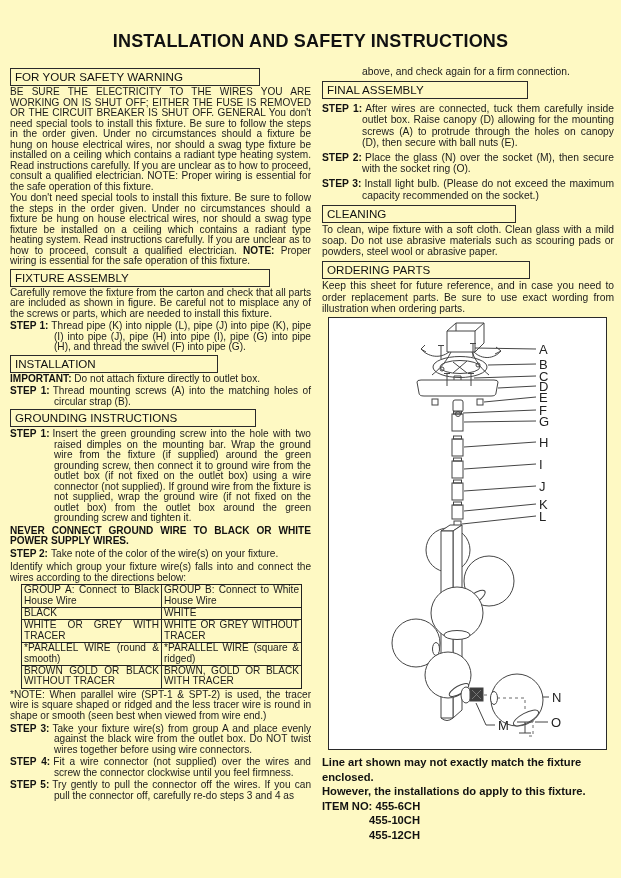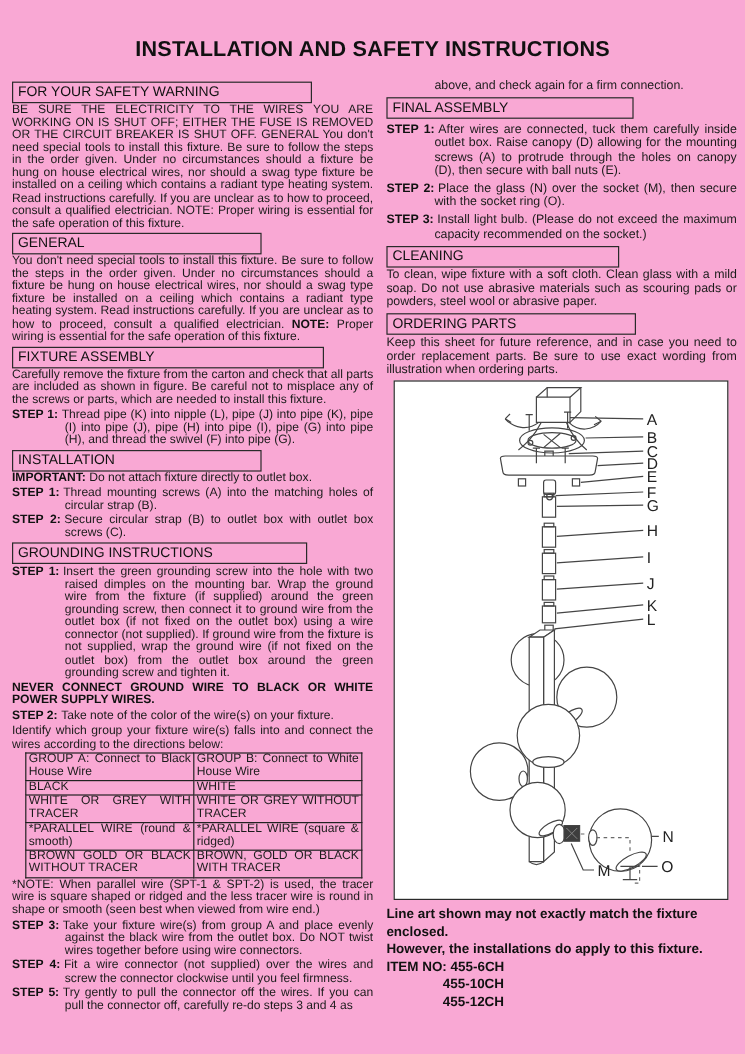--- a/index.html
+++ b/index.html
@@ -1,17 +1,17 @@
 <!DOCTYPE html>
 <html><head>
 <meta charset="utf-8">
 <style>
   html,body{margin:0;padding:0;background:#ffffff;}
   .page{
-    position:relative;width:621px;height:878px;background:#f9a8d4;overflow:hidden;
+    position:relative;width:621px;height:878px;background:#fef9c3;overflow:hidden;
     font-family:"Liberation Sans","DejaVu Sans",sans-serif;color:#1b1b1b;
   }
   .title{
     position:absolute;top:31px;left:0;width:100%;text-align:center;
     font-size:18px;font-weight:bold;letter-spacing:.2px;color:#111;
   }
   .col{position:absolute;top:66px;}
   .col-left{left:10px;width:301px;}
   .col-right{left:322px;width:292px;}
   .hdrbox{
@@ -47,31 +47,29 @@
 
 <div class="page">
 
   <div class="title">INSTALLATION AND SAFETY INSTRUCTIONS</div>
 
   <div class="col col-left">
 
     <div class="hdrbox" style="width:250px">FOR YOUR SAFETY WARNING</div>
     <div class="body-text">BE SURE THE ELECTRICITY TO THE WIRES YOU ARE WORKING ON IS SHUT OFF; EITHER THE FUSE IS REMOVED OR THE CIRCUIT BREAKER IS SHUT OFF. GENERAL You don't need special tools to install this fixture. Be sure to follow the steps in the order given. Under no circumstances should a fixture be hung on house electrical wires, nor should a swag type fixture be installed on a ceiling which contains a radiant type heating system. Read instructions carefully. If you are unclear as to how to proceed, consult a qualified electrician. NOTE: Proper wiring is essential for the safe operation of this fixture.</div>
 
-    <div class="hdrbox" style="width:208px">GENERAL</div>
     <div class="body-text"><span>You don't need special tools to install this fixture. Be sure to follow the steps in the order given. Under no circumstances should a fixture be hung on house electrical wires, nor should a swag type fixture be installed on a ceiling which contains a radiant type heating system. Read instructions carefully. If you are unclear as to how to proceed, consult a qualified electrician. </span><b class="lbl" style="margin-right:0">NOTE:</b><span> Proper wiring is essential for the safe operation of this fixture.</span></div>
 
     <div class="hdrbox" style="width:260px">FIXTURE ASSEMBLY</div>
     <div class="body-text">Carefully remove the fixture from the carton and check that all parts are included as shown in figure. Be careful not to misplace any of the screws or parts, which are needed to install this fixture.</div>
     <div class="step"><b class="lbl">STEP 1:</b><span>Thread pipe (K) into nipple (L), pipe (J) into pipe (K), pipe (I) into pipe (J), pipe (H) into pipe (I), pipe (G) into pipe (H), and thread the swivel (F) into pipe (G).</span></div>
 
     <div class="hdrbox" style="width:208px">INSTALLATION</div>
     <div class="body-text"><b class="lbl" style="margin-right:0">IMPORTANT:</b><span> Do not attach fixture directly to outlet box.</span></div>
     <div class="step"><b class="lbl">STEP 1:</b><span>Thread mounting screws (A) into the matching holes of circular strap (B).</span></div>
-    <div class="step"><b class="lbl">STEP 2:</b><span>Secure circular strap (B) to outlet box with outlet box screws (C).</span></div>
 
     <div class="hdrbox" style="width:246px">GROUNDING INSTRUCTIONS</div>
     <div class="step"><b class="lbl">STEP 1:</b><span>Insert the green grounding screw into the hole with two raised dimples on the mounting bar. Wrap the ground wire from the fixture (if supplied) around the green grounding screw, then connect it to ground wire from the outlet box (if not fixed on the outlet box) using a wire connector (not supplied). If ground wire from the fixture is not supplied, wrap the ground wire (if not fixed on the outlet box) from the outlet box around the green grounding screw and tighten it.</span></div>
     <div class="bold-para">NEVER CONNECT GROUND WIRE TO BLACK OR WHITE POWER SUPPLY WIRES.</div>
     <div class="step"><b class="lbl">STEP 2:</b><span>Take note of the color of the wire(s) on your fixture.</span></div>
     <div class="body-text" style="margin-top:3px">Identify which group your fixture wire(s) falls into and connect the wires according to the directions below:</div>
 
     <table class="wires">
       <tbody>
         <tr>

